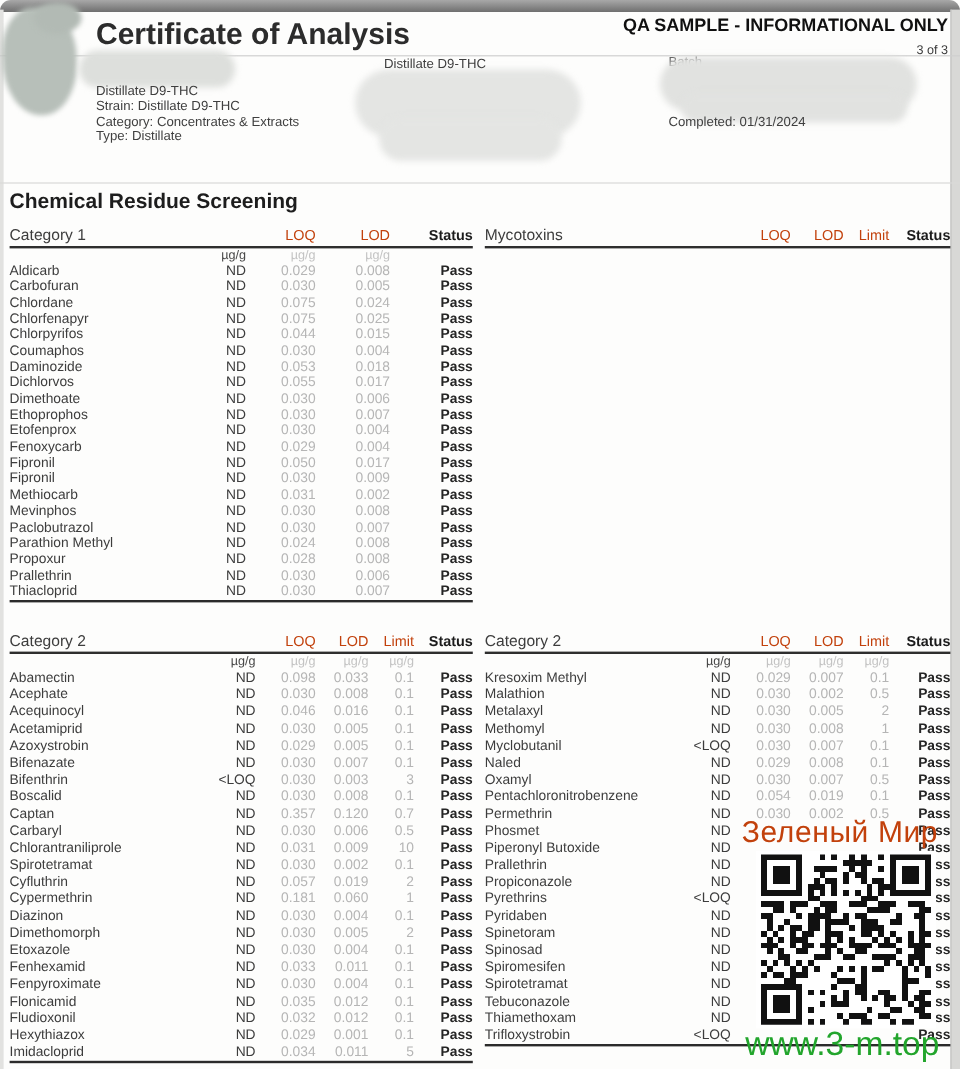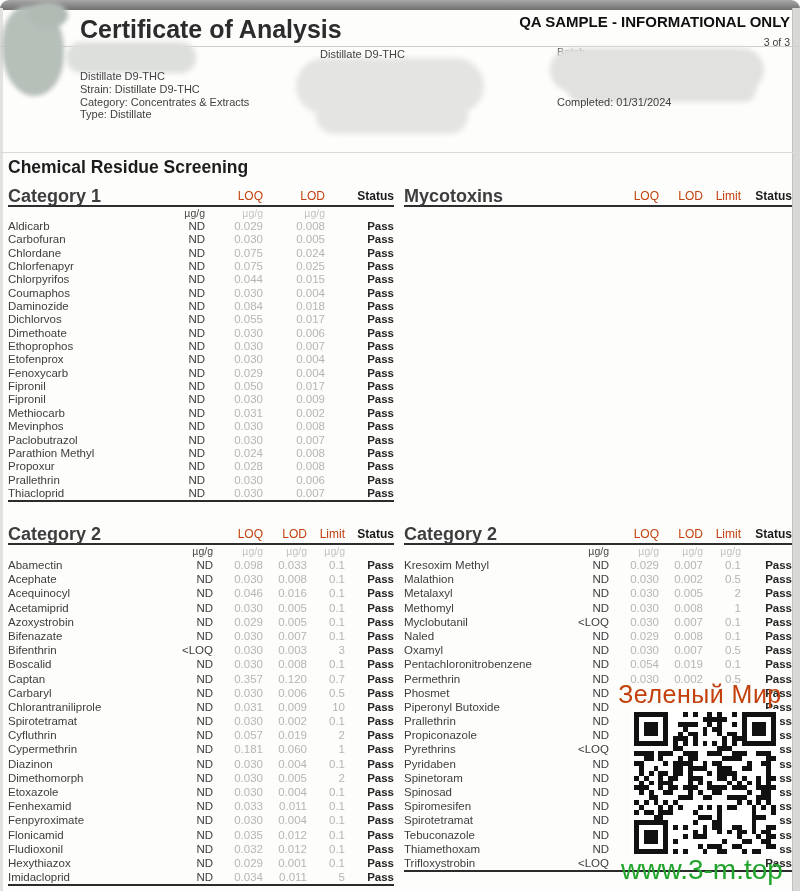--- a/index.html
+++ b/index.html
@@ -45,21 +45,21 @@
   .blob-r2{left:568px;top:78px;width:188px;height:24px;background:#e1e2e0;border-radius:12px;}
 
   .section-title{left:8px;top:157px;font-size:17.5px;font-weight:600;color:#1d1d1d;z-index:6;}
 
   
   .tbl{position:absolute;z-index:4;}
   .trow{display:grid;}
   .t4 .trow{grid-template-columns:150px 47px 58px 62px 1fr;}
   .t5 .trow{grid-template-columns:150px 55px 50px 44px 38px 1fr;}
   .thead{border-bottom:2px solid #2e2e2e;height:16px;line-height:16px;padding-bottom:1px;align-items:end;}
-  .tbl-title{font-weight:bold;font-size:18px;color:#1b1b1b;text-align:left;}
+  .tbl-title{font-weight:normal;font-size:13px;color:#1b1b1b;text-align:left;}
   .col-gray{color:#c2410c;font-size:12px;}
   .col-status{font-weight:bold;font-size:12px;color:#1b1b1b;}
   .c-val{text-align:right;white-space:nowrap;}
   .c-name{text-align:left;color:#3d3d3d;white-space:nowrap;}
   .units{height:13px;line-height:13px;font-size:10.5px;}
   .units-dark{color:#474747;}
   .units-gray{color:#c3c3c3;}
   .drow{height:var(--rh);line-height:var(--rh);font-size:11.5px;}
   .res{color:#3d3d3d;}
   .gray{color:#b5b5b5;}
@@ -162,21 +162,21 @@
     <div class="trow drow">
       <div class="c-name">Coumaphos</div>
       <div class="c-val res">ND</div>
       <div class="c-val gray">0.030</div>
       <div class="c-val gray">0.004</div>
       <div class="c-val status">Pass</div>
     </div>
     <div class="trow drow">
       <div class="c-name">Daminozide</div>
       <div class="c-val res">ND</div>
-      <div class="c-val gray">0.084</div>
+      <div class="c-val gray">0.053</div>
       <div class="c-val gray">0.018</div>
       <div class="c-val status">Pass</div>
     </div>
     <div class="trow drow">
       <div class="c-name">Dichlorvos</div>
       <div class="c-val res">ND</div>
       <div class="c-val gray">0.055</div>
       <div class="c-val gray">0.017</div>
       <div class="c-val status">Pass</div>
     </div>

